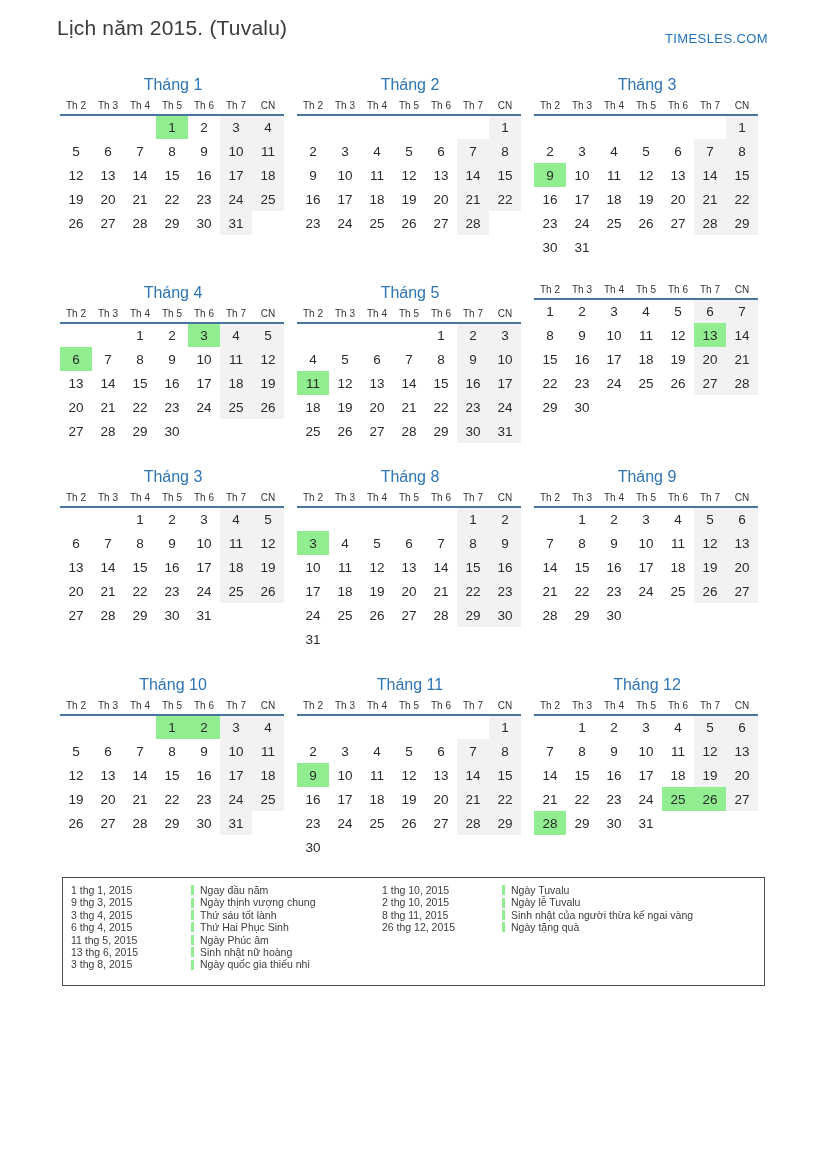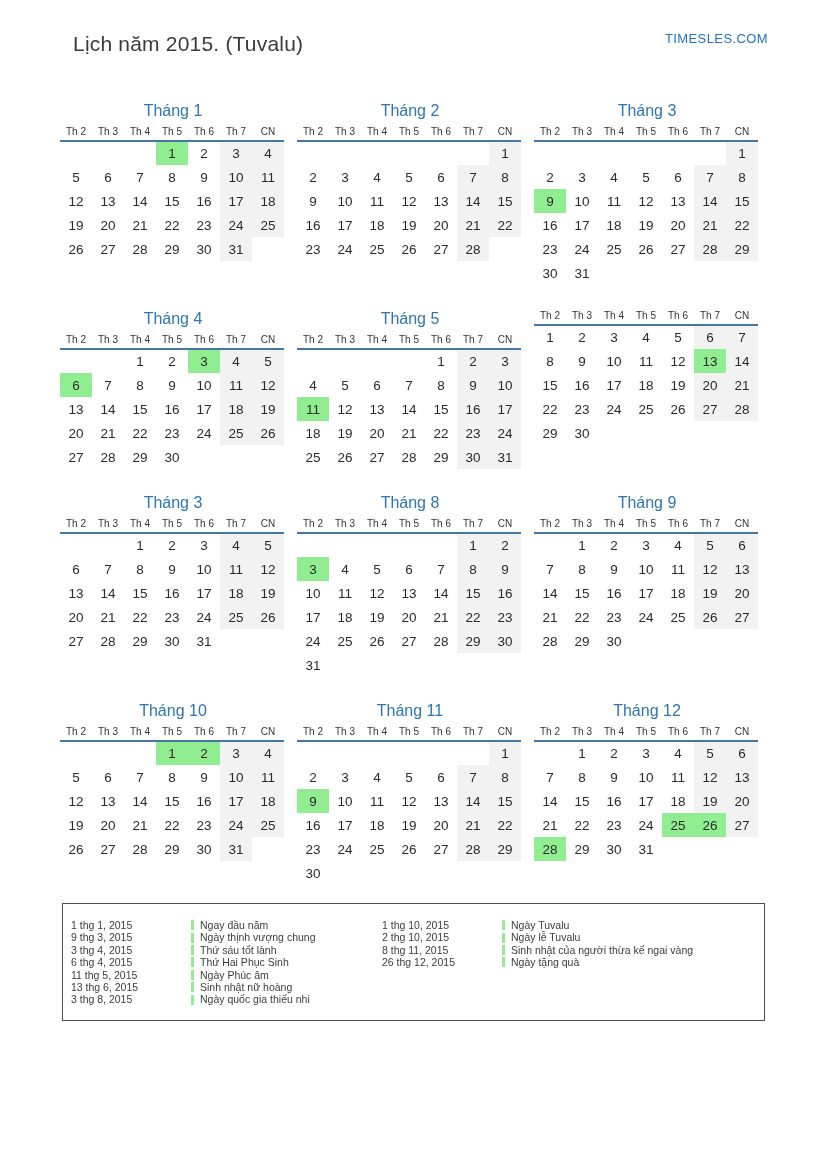--- a/index.html
+++ b/index.html
@@ -4,36 +4,36 @@
 <style>
   * { box-sizing: border-box; }
   html,body { margin:0; padding:0; }
   body {
     width:827px; height:1169px; background:#ffffff;
     font-family:"Liberation Sans","DejaVu Sans",sans-serif;
     color:#333; overflow:hidden; position:relative;
   }
   .header { display:flex; justify-content:space-between; align-items:flex-start;
     padding:16px 59px 0 57px; }
-  .page-title { font-size:21px; font-weight:400; color:#3b3b3b; margin:16px; letter-spacing:0.2px; }
+  .page-title { font-size:21px; font-weight:400; color:#3b3b3b; margin:0; letter-spacing:0.2px; }
   .site-link { font-size:13px; color:var(--site-blue,#1e73be); text-decoration:none;
     margin-top:15px; letter-spacing:0.4px; }
   .months { margin:30px 0 0 60px; width:712px;
     display:grid; grid-template-columns:repeat(3,237px); row-gap:25px; }
   .month { width:226px; }
   .month-title { text-align:center; color:var(--accent-blue,#2e75b5); font-size:16px;
     font-weight:400; margin:0 0 6px; }
   table.cal { border-collapse:collapse; border-spacing:0; }
   table.cal th { width:32px; height:15px; font-size:10px; font-weight:400; color:#333;
     padding:0 0 3px; border-bottom:2px solid var(--header-line-blue,#4576a6); }
   table.cal td { width:32px; height:24px; text-align:center; font-size:13.5px; color:#2b2b2b; }
   table.cal td.wknd { background:var(--weekend-gray,#f2f2f2); }
   table.cal td.hol  { background:var(--holiday-green,#90ee90); }
   .legend { margin:18px 0 0 62px; width:703px; border:1px solid #4d4d4d;
-    padding:15px 8px 14px 8px; display:grid; grid-template-columns:311px 1fr; align-items:start; }
+    padding:6px 8px 14px 8px; display:grid; grid-template-columns:311px 1fr; align-items:start; }
   .lg-col { display:block; }
   .lg-item { display:flex; align-items:center; font-size:10.5px; line-height:12.4px; color:#3c3c3c; }
   .lg-date { width:120px; flex:none; }
   .lg-bar { width:3px; height:10px; background:var(--holiday-green,#90ee90);
     margin-right:6px; flex:none; }
   .lg-label { white-space:nowrap; }
 </style>
 </head>
 <body style="--accent-blue: #2e75b5; --site-blue: #1e73be; --header-line-blue: #4576a6; --holiday-green: #90ee90; --weekend-gray: #f2f2f2;">
 

